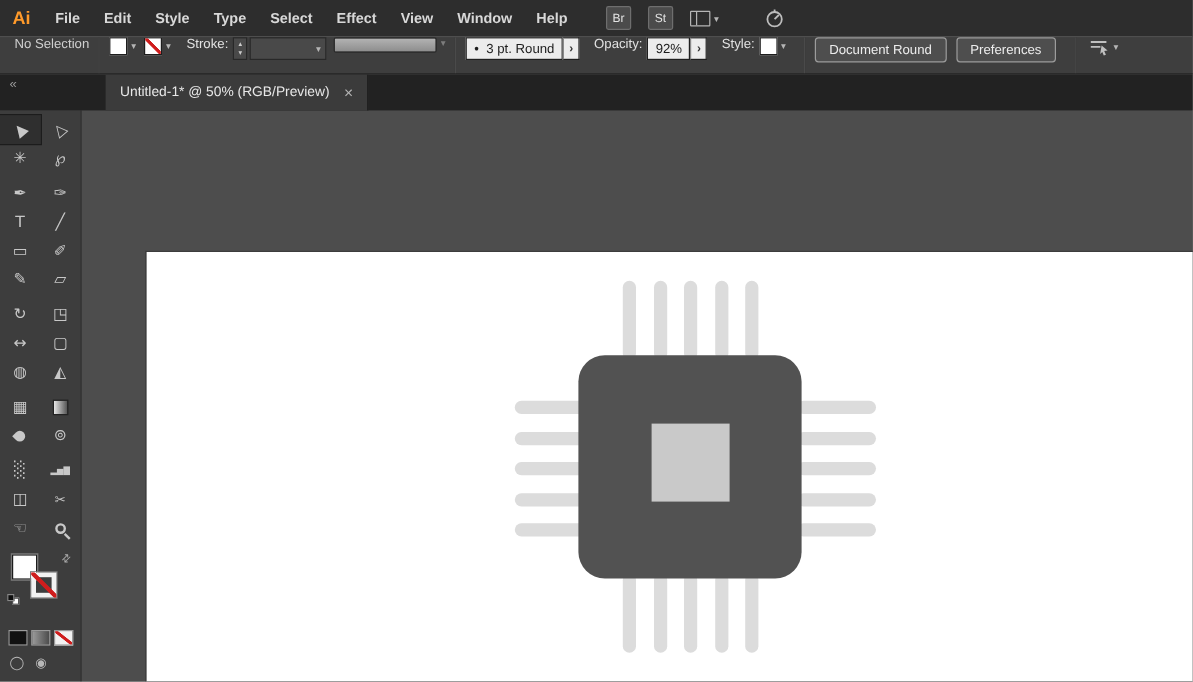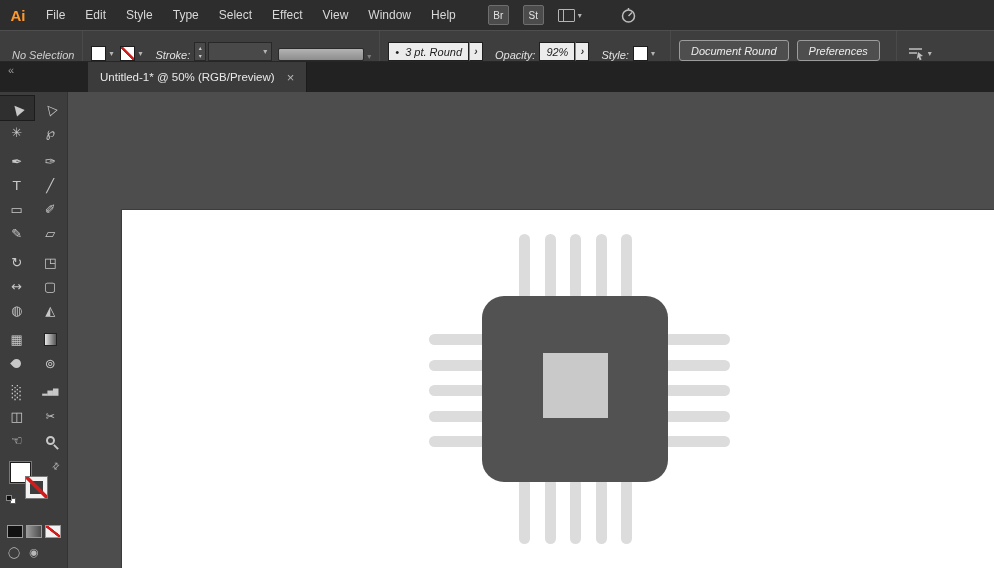--- a/index.html
+++ b/index.html
@@ -8,34 +8,34 @@
     --artboard-bg:#ffffff; --chip-body:#525252; --chip-pad:#c9c9c9; --chip-pin:#dcdcdc;
     --icon:#c8c8c8; --text:#d8d8d8; --red:#cf1d1d; --accent:#ff9a2a;
   }
   *{box-sizing:border-box;margin:0;padding:0;}
   html,body{width:994px;height:568px;overflow:hidden;}
   body{position:relative;background:var(--canvas-bg);font-family:"Liberation Sans",sans-serif;-webkit-font-smoothing:antialiased;}
 
   
   .menubar{position:absolute;top:0;left:0;right:0;height:30px;background:var(--menubar-bg);display:flex;align-items:center;z-index:30;}
   .logo{width:36px;text-align:center;color:var(--accent);font-weight:bold;font-size:15px;}
-  .menu-item{padding:0 10px;font-size:12px;color:var(--text);height:14px;display:flex;align-items:center;cursor:default;}
+  .menu-item{padding:0 10px;font-size:12px;color:var(--text);height:14px;display:flex;align-items:center;cursor:default;font-weight:bold;}
   .mb-gap{width:22px;}
   .sq-btn{width:21px;height:20px;margin-right:14px;background:#4b4b4b;border:1px solid #6e6e6e;border-radius:2px;
           color:#e3e3e3;font-size:10px;display:flex;align-items:center;justify-content:center;}
   .ws-wrap{display:flex;align-items:center;margin-right:22px;}
   .ws-icon{width:17px;height:13px;border:1.5px solid #b5b5b5;border-radius:1px;position:relative;}
   .ws-icon::after{content:"";position:absolute;left:4px;top:0;bottom:0;width:1.5px;background:#b5b5b5;}
   .dd{font-size:8px;color:#b5b5b5;margin-left:3px;font-family:"DejaVu Sans",sans-serif;}
   .gpu{margin-left:16px;display:flex;align-items:center;}
 
   
   .controlbar{position:absolute;top:30px;left:0;right:0;height:32px;background:var(--controlbar-bg);
-              border-top:1px solid #4e4e4e;border-bottom:1px solid #262626;display:flex;align-items:flex-end;
-              font-size:11px;color:var(--text);z-index:29;font-style:italic;}
+              border-top:1px solid #4e4e4e;border-bottom:1px solid #262626;display:flex;align-items:flex-start;
+              font-size:11px;color:var(--text);z-index:29;}
   .vsep{width:1px;align-self:stretch;background:#2c2c2c;border-right:1px solid #4a4a4a;margin:0 8px;}
   .cb-label{color:#e2e2e2;margin:0 4px 0 6px;white-space:nowrap;}
   .no-sel{margin-left:12px;color:#cfcfcf;white-space:nowrap;}
   .swatch-combo{display:flex;align-items:center;margin-right:7px;}
   .swatch{width:15px;height:15px;background:#fff;border:1px solid #1d1d1d;position:relative;}
   .swatch.none::after{content:"";position:absolute;inset:0;background:linear-gradient(to top right,transparent 43%,var(--red) 45%,var(--red) 57%,transparent 59%);}
   .stepper{display:flex;flex-direction:column;width:12px;height:19px;border:1px solid #282828;background:#494949;margin-right:2px;}
   .stepper span{flex:1;display:flex;align-items:center;justify-content:center;font-size:6px;color:#ccc;font-family:"DejaVu Sans",sans-serif;}
   .combo-dark{width:64px;height:19px;background:#494949;border:1px solid #282828;display:flex;align-items:center;justify-content:flex-end;padding-right:4px;margin-right:6px;}
   .brushbar{width:86px;height:13px;border-radius:2px;border:1px solid #2a2a2a;background:linear-gradient(180deg,#b3b3b3,#8d8d8d);}

